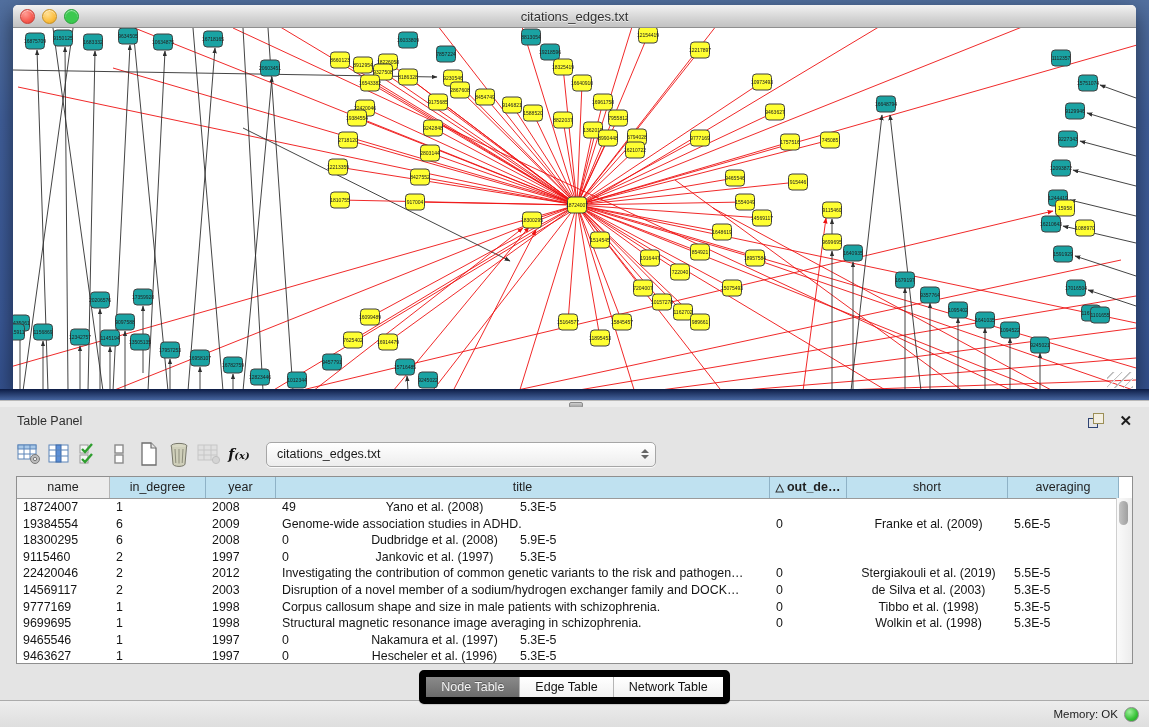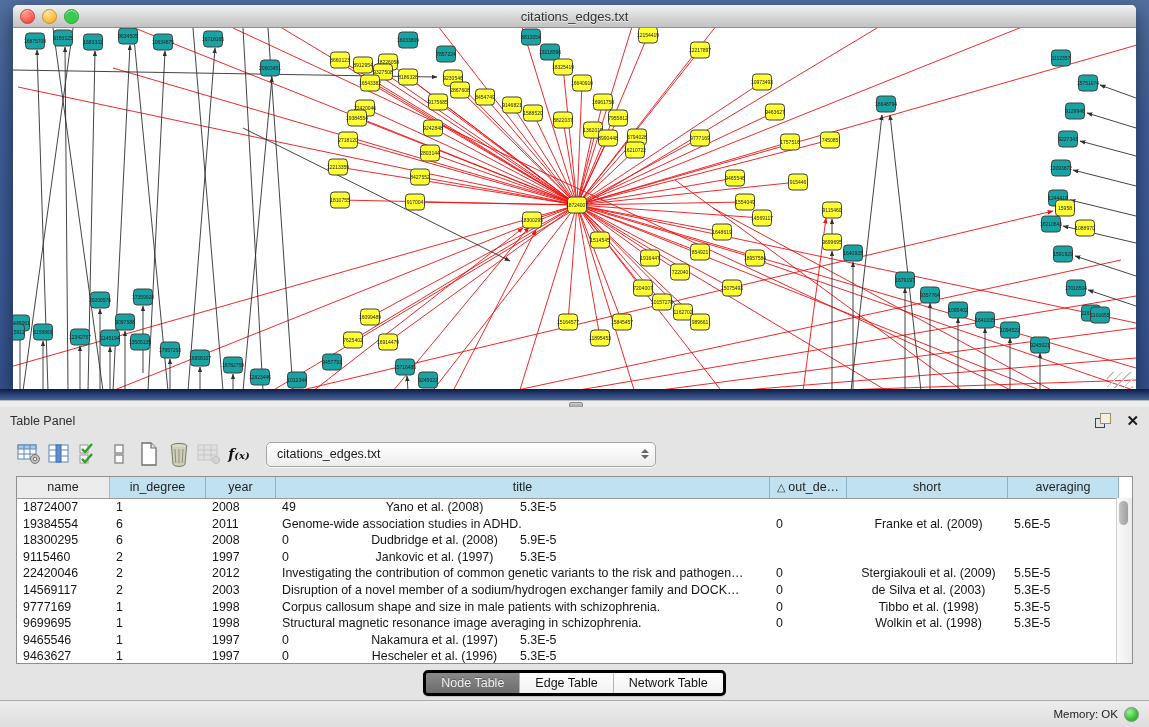--- a/index.html
+++ b/index.html
@@ -16,21 +16,21 @@
   .tl.grn{background:radial-gradient(circle at 35% 30%,#a4f0a0,#3bc94f 60%,#2aa23c;);border:1px solid #28a13a;background-color:#3bc94f;}
   .canvas{position:relative;width:1123px;height:362px;background:#fff;overflow:hidden;}
   .canvas svg{display:block;}
   .resize-grip{position:absolute;right:3px;bottom:2px;width:26px;height:16px;background:
     repeating-linear-gradient(135deg,transparent 0 4px,#b9b9b9 4px 5px,#f4f4f4 5px 6px);opacity:.9;}
   
   .split-divider{position:relative;width:1149px;height:7px;background:#ededed;border-top:1px solid #b9b9b9;box-sizing:border-box;}
   .split-divider .grip{position:absolute;left:50%;top:1px;width:12px;height:4px;margin-left:-6px;border-radius:2px;background:linear-gradient(180deg,#cfcfcf,#9d9d9d);border:1px solid #8a8a8a;}
   
   .table-panel{position:relative;width:1149px;height:293px;background:#e4e4e4;box-sizing:border-box;}
-  .panel-header{height:27px;display:flex;align-items:center;padding:0 10px;}
+  .panel-header{height:27px;display:flex;align-items:center;padding:0 17px;}
   .panel-title{font-size:12.5px;color:#2e2e2e;}
   .panel-header .spacer{flex:1;}
   .float-icon{width:17px;height:15px;position:relative;margin-right:14px;cursor:pointer;}
   .float-icon .back{position:absolute;left:0;top:5px;width:8px;height:8px;border:1.5px solid #2e4372;}
   .float-icon .front{position:absolute;left:5px;top:0;width:9px;height:9px;border:1.5px solid #9c8f57;background:#f3efe2;}
   .panel-close{font-size:15px;font-weight:bold;color:#1c1c1c;line-height:15px;cursor:pointer;}
   
   .toolbar{height:36px;display:flex;align-items:center;padding:2px 8px 0 14px;}
   .tbtn{width:30px;height:28px;display:flex;align-items:center;justify-content:center;border-radius:4px;}
   .tbtn svg{display:block;}
@@ -50,21 +50,21 @@
   .th.first{background:#ececec;border-right:1px solid #b5b5b5;}
   .th .sort{font-size:11px;margin-right:3px;color:#333;}
   .tbody{position:relative;flex:1;overflow:hidden;}
   .tr{display:flex;height:16.6px;line-height:16.6px;font-size:12.4px;color:#141414;cursor:default;}
   .td{box-sizing:border-box;padding:0 4px 0 6px;overflow:hidden;white-space:nowrap;text-overflow:clip;}
   .td.c{text-align:center;}
   .vscroll{position:absolute;right:0;top:21px;bottom:0;width:15px;background:linear-gradient(90deg,#fafafa,#ececec);border-left:1px solid #cfcfcf;}
   .vscroll .thumb{position:absolute;left:2px;top:3px;width:9px;height:24px;border-radius:5px;background:linear-gradient(90deg,#c2c2c2,#9f9f9f);}
   
   .tabs-row{display:flex;justify-content:center;margin-top:6px;}
-  .seg{display:flex;border:3px solid #000000;border-radius:5px;overflow:hidden;background:#6d28d9;box-shadow:0 1px 1px rgba(0,0,0,.15);}
+  .seg{display:flex;border:7px solid #000000;border-radius:5px;overflow:hidden;background:#6d28d9;box-shadow:0 1px 1px rgba(0,0,0,.15);}
   .seg .tab{padding:3px 15px;font-size:12.5px;color:#111;background:linear-gradient(180deg,#ffffff,#f1f1f1);border-right:1px solid #b5b5b5;cursor:pointer;}
   .seg .tab:last-child{border-right:none;}
   .seg .tab.sel{background:linear-gradient(180deg,#8a8a8a,#6b6b6b);color:#f3f3f3;text-shadow:0 -1px 0 rgba(0,0,0,.3);}
   
   .status-bar{width:1149px;height:27px;background:linear-gradient(180deg,#ededed,#dedede);border-top:1px solid #ababab;box-sizing:border-box;display:flex;align-items:center;justify-content:flex-end;padding:0 10px;}
   .mem-label{font-size:11.5px;color:#1c1c1c;margin-right:6px;}
   .mem-dot{width:13px;height:13px;border-radius:50%;background:radial-gradient(circle at 35% 30%,#9ef09a,#35c135 60%,#239b23);border:1px solid #8a8a8a;cursor:pointer;}
 </style>
 </head>
 <body>
@@ -755,37 +755,37 @@
         </span>
     </div>
   </div>
 
   <div class="table-wrap">
     <div class="thead" id="thead">
         <div class="th first" style="width: 93px;"><span>name</span></div>
         <div class="th" style="width: 96px;"><span>in_degree</span></div>
         <div class="th" style="width: 70px;"><span>year</span></div>
         <div class="th" style="width: 494px;"><span>title</span></div>
-        <div class="th" style="width: 77px;"><span class="sort">△</span><span>out_de…</span></div>
+        <div class="th" style="width: 77px; font-weight: bold;"><span class="sort">△</span><span>out_de…</span></div>
         <div class="th" style="width: 161px;"><span>short</span></div>
         <div class="th" style="width: 111px;"><span>averaging</span></div>
       </div>
     <div class="tbody" id="tbody">
         <div class="tr">
           <div class="td" style="width: 93px;">18724007</div>
           <div class="td" style="width: 96px;">1</div>
           <div class="td" style="width: 70px;">2008</div>
           <div class="td" style="width: 77px;">49</div>
           <div class="td c" style="width: 161px;">Yano et al. (2008)</div>
           <div class="td" style="width: 111px;">5.3E-5</div>
         </div>
         <div class="tr">
           <div class="td" style="width: 93px;">19384554</div>
           <div class="td" style="width: 96px;">6</div>
-          <div class="td" style="width: 70px;">2011</div>
+          <div class="td" style="width: 70px;">2009</div>
           <div class="td" style="width: 494px;">Genome-wide association studies in ADHD.</div>
           <div class="td" style="width: 77px;">0</div>
           <div class="td c" style="width: 161px;">Franke et al. (2009)</div>
           <div class="td" style="width: 111px;">5.6E-5</div>
         </div>
         <div class="tr">
           <div class="td" style="width: 93px;">18300295</div>
           <div class="td" style="width: 96px;">6</div>
           <div class="td" style="width: 70px;">2008</div>
           <div class="td" style="width: 77px;">0</div>
@@ -799,21 +799,21 @@
           <div class="td" style="width: 77px;">0</div>
           <div class="td c" style="width: 161px;">Jankovic et al. (1997)</div>
           <div class="td" style="width: 111px;">5.3E-5</div>
         </div>
         <div class="tr">
           <div class="td" style="width: 93px;">22420046</div>
           <div class="td" style="width: 96px;">2</div>
           <div class="td" style="width: 70px;">2012</div>
           <div class="td" style="width: 494px;">Investigating the contribution of common genetic variants to the risk and pathogen…</div>
           <div class="td" style="width: 77px;">0</div>
-          <div class="td c" style="width: 161px;">Stergiakouli et al. (2009)</div>
+          <div class="td c" style="width: 161px;">Stergiakouli et al. (2019)</div>
           <div class="td" style="width: 111px;">5.5E-5</div>
         </div>
         <div class="tr">
           <div class="td" style="width: 93px;">14569117</div>
           <div class="td" style="width: 96px;">2</div>
           <div class="td" style="width: 70px;">2003</div>
           <div class="td" style="width: 494px;">Disruption of a novel member of a sodium/hydrogen exchanger family and DOCK…</div>
           <div class="td" style="width: 77px;">0</div>
           <div class="td c" style="width: 161px;">de Silva et al. (2003)</div>
           <div class="td" style="width: 111px;">5.3E-5</div>

